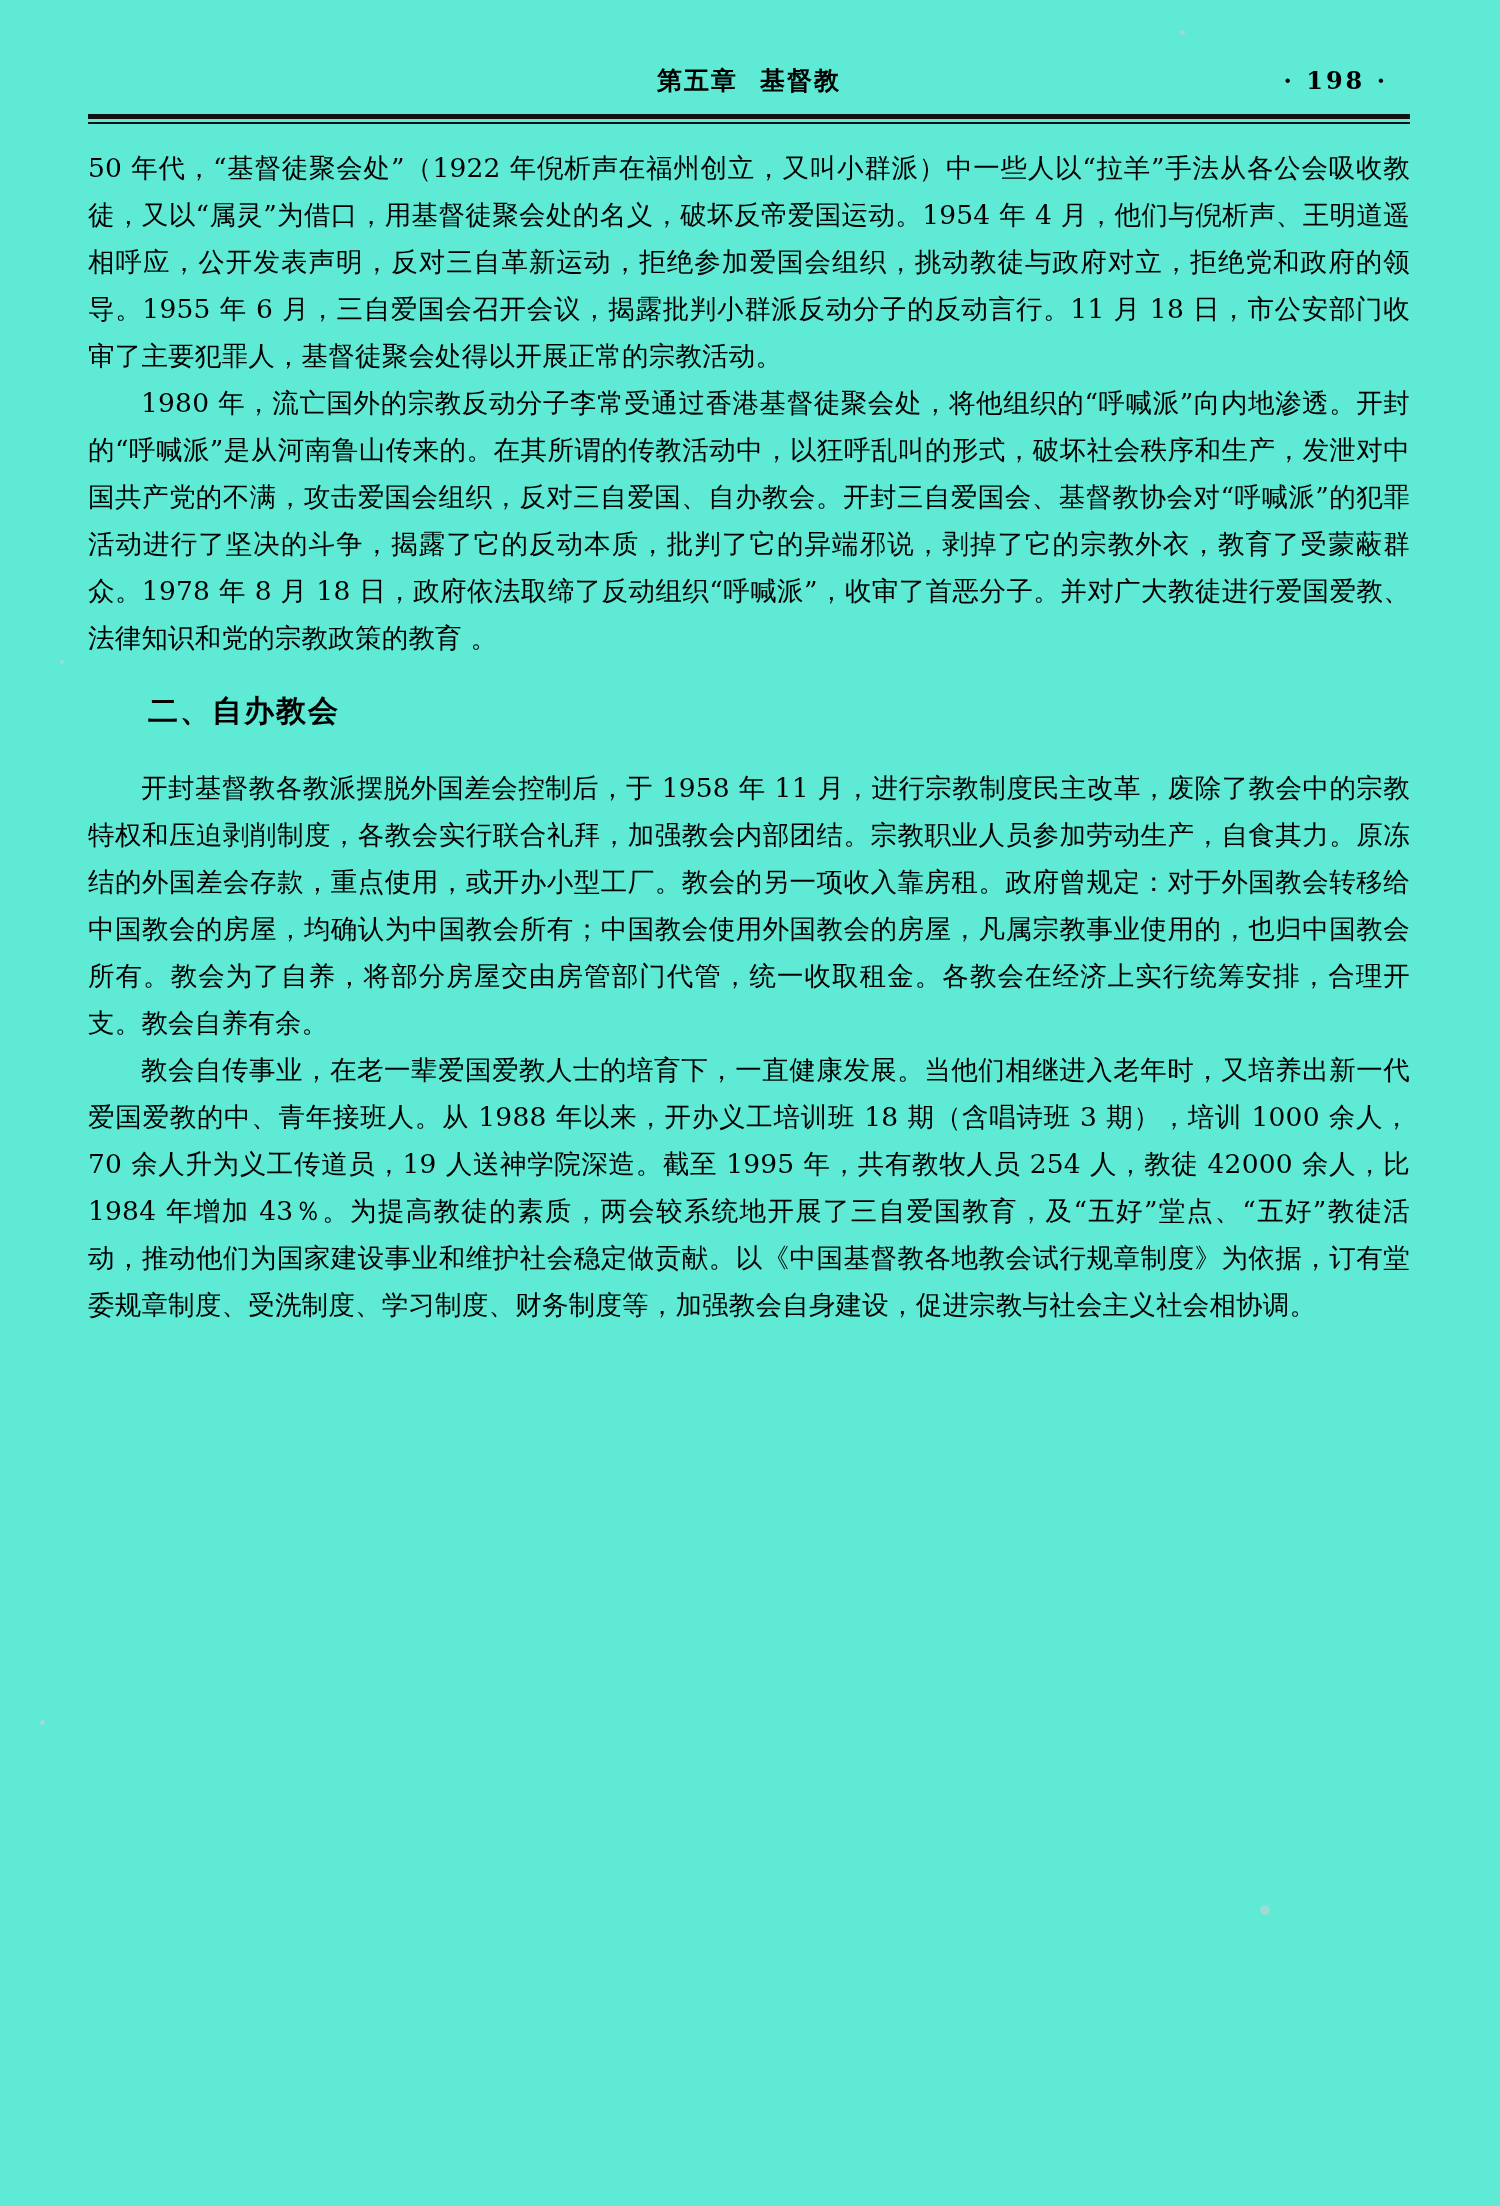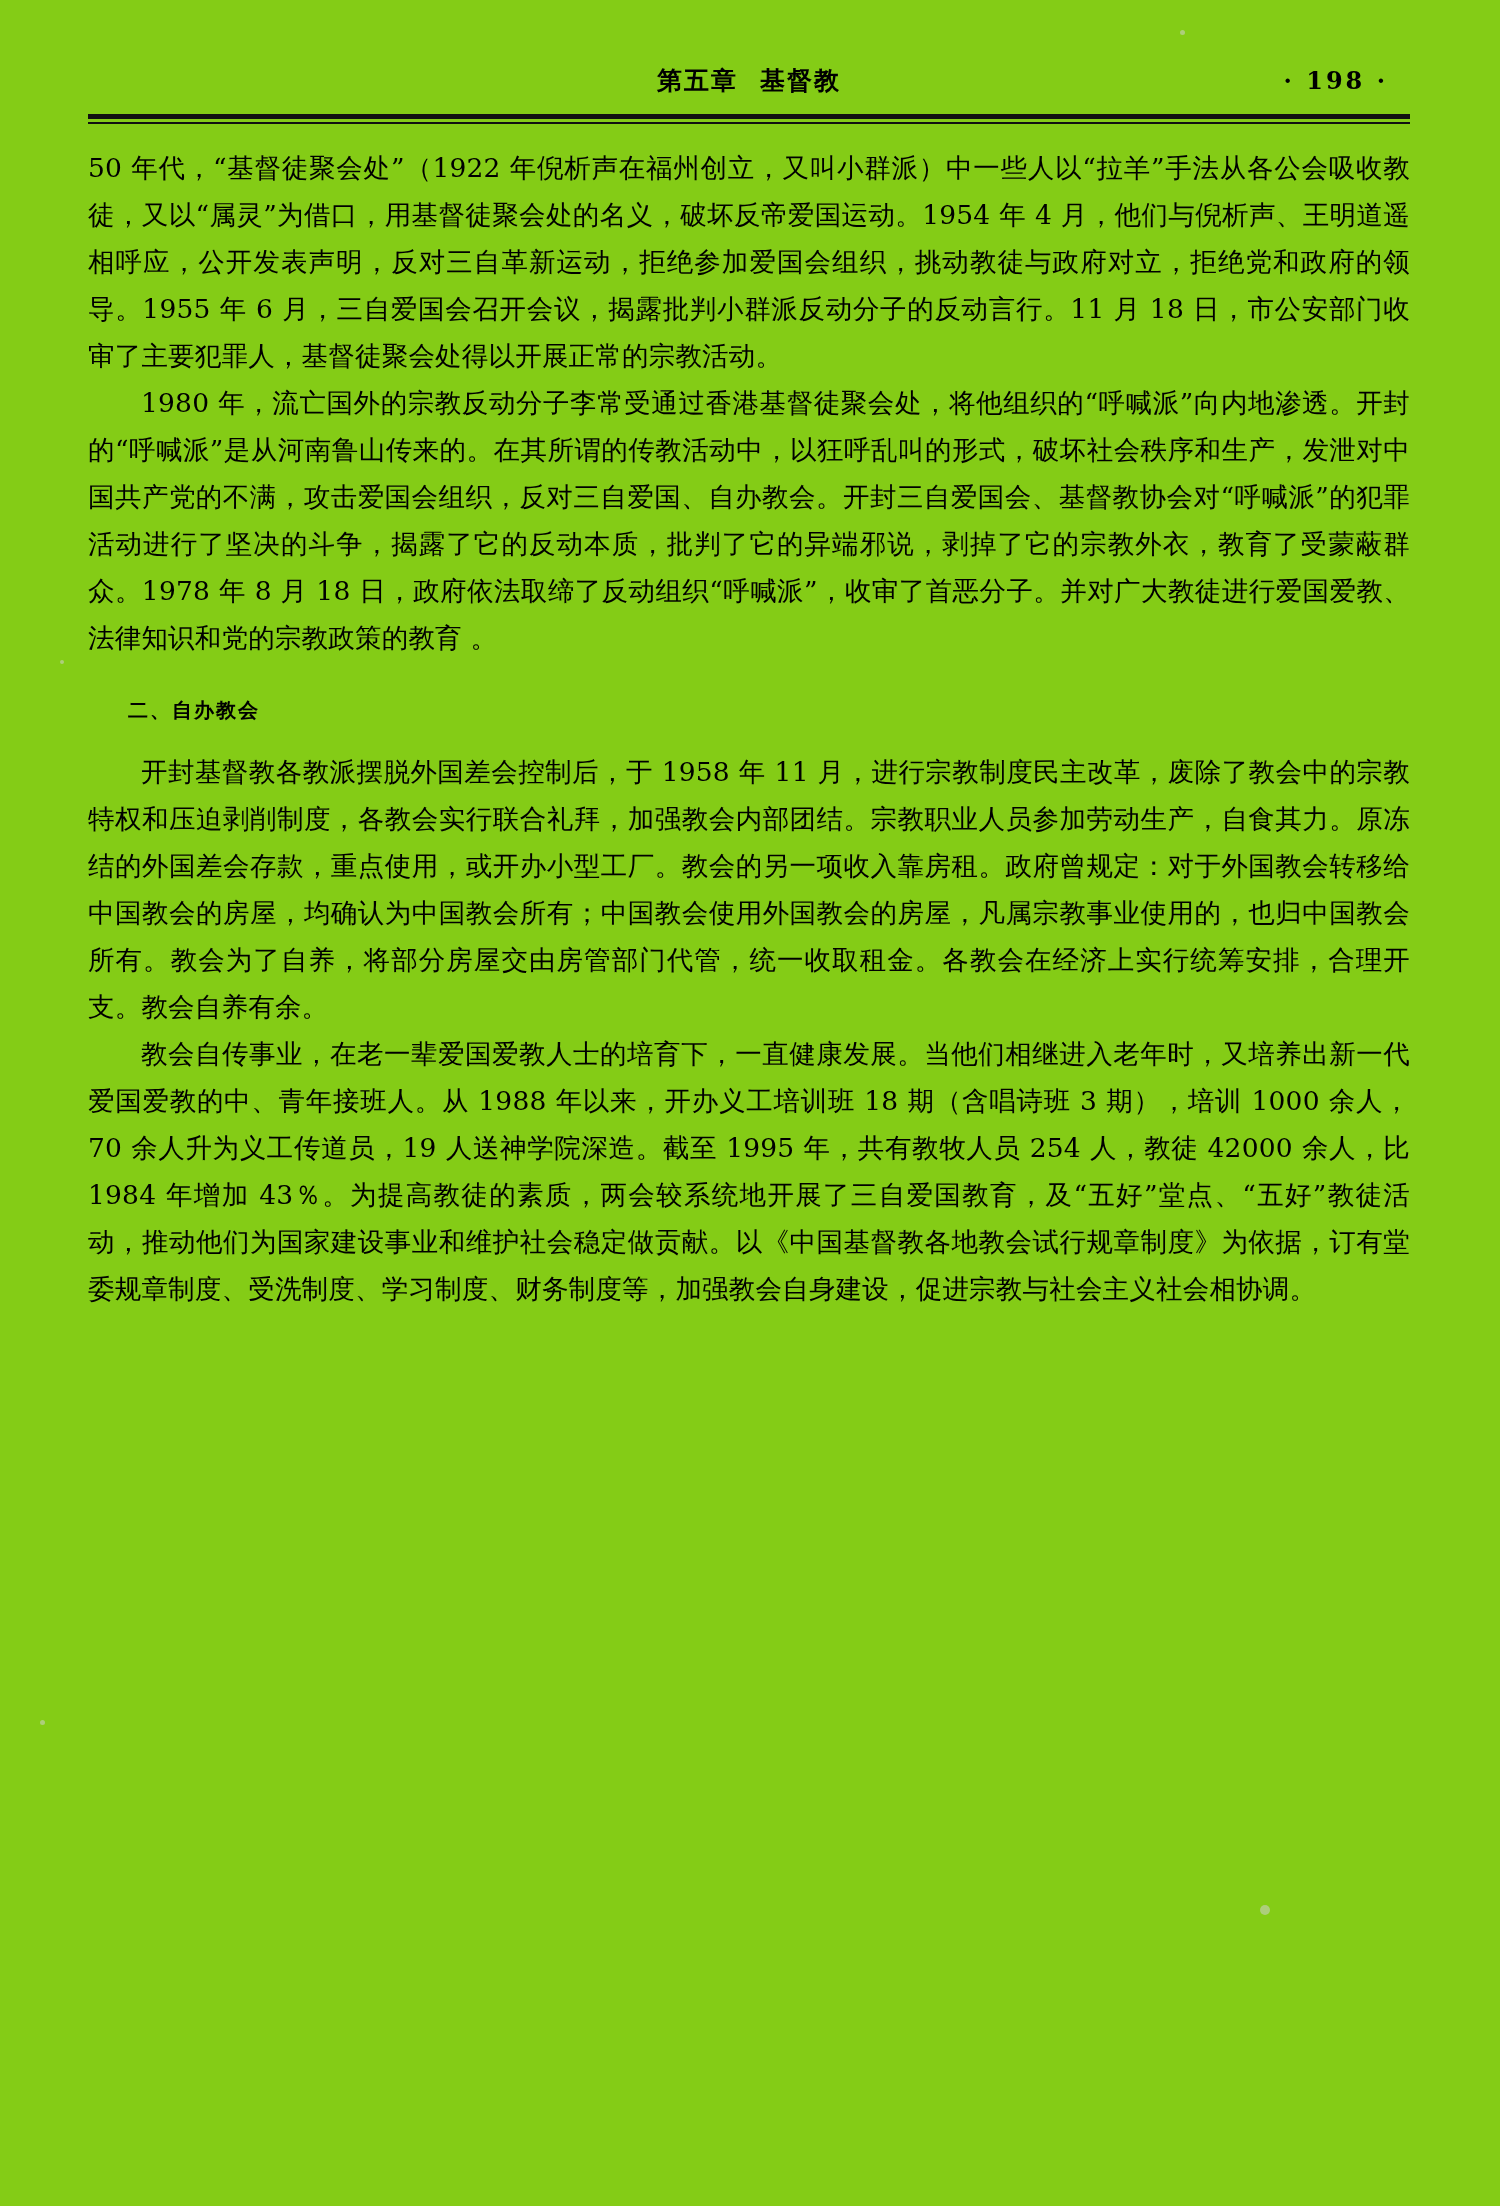--- a/index.html
+++ b/index.html
@@ -10,21 +10,21 @@
     width: 1500px;
     height: 2206px;
     background: #ffffff;
     font-family: "DejaVu Serif", "Liberation Serif", serif;
     color: #000000;
   }
   .page {
     position: relative;
     width: 1500px;
     height: 2206px;
-    background: #84cc16;
+    background: #5eead4;
     overflow: hidden;
   }
   .page-inner {
     position: absolute;
     left: 88px;
     top: 62px;
     width: 1322px;
   }
   
   .header {
@@ -73,22 +73,22 @@
     letter-spacing: 0.2px;
   }
   .para {
     margin: 0;
     text-indent: 2em;
   }
   .para.no-indent {
     text-indent: 0;
   }
   .section-heading {
-    margin: 26px 0 14px 0;
-    font-size: 20px;
+    margin: 26px 0 30px 0;
+    font-size: 30px;
     font-weight: bold;
     text-indent: 2em;
     letter-spacing: 2px;
     font-family: "DejaVu Sans", "Liberation Sans", sans-serif;
   }
   
   .speck {
     position: absolute;
     background: #cfcfcf;
     border-radius: 50%;

